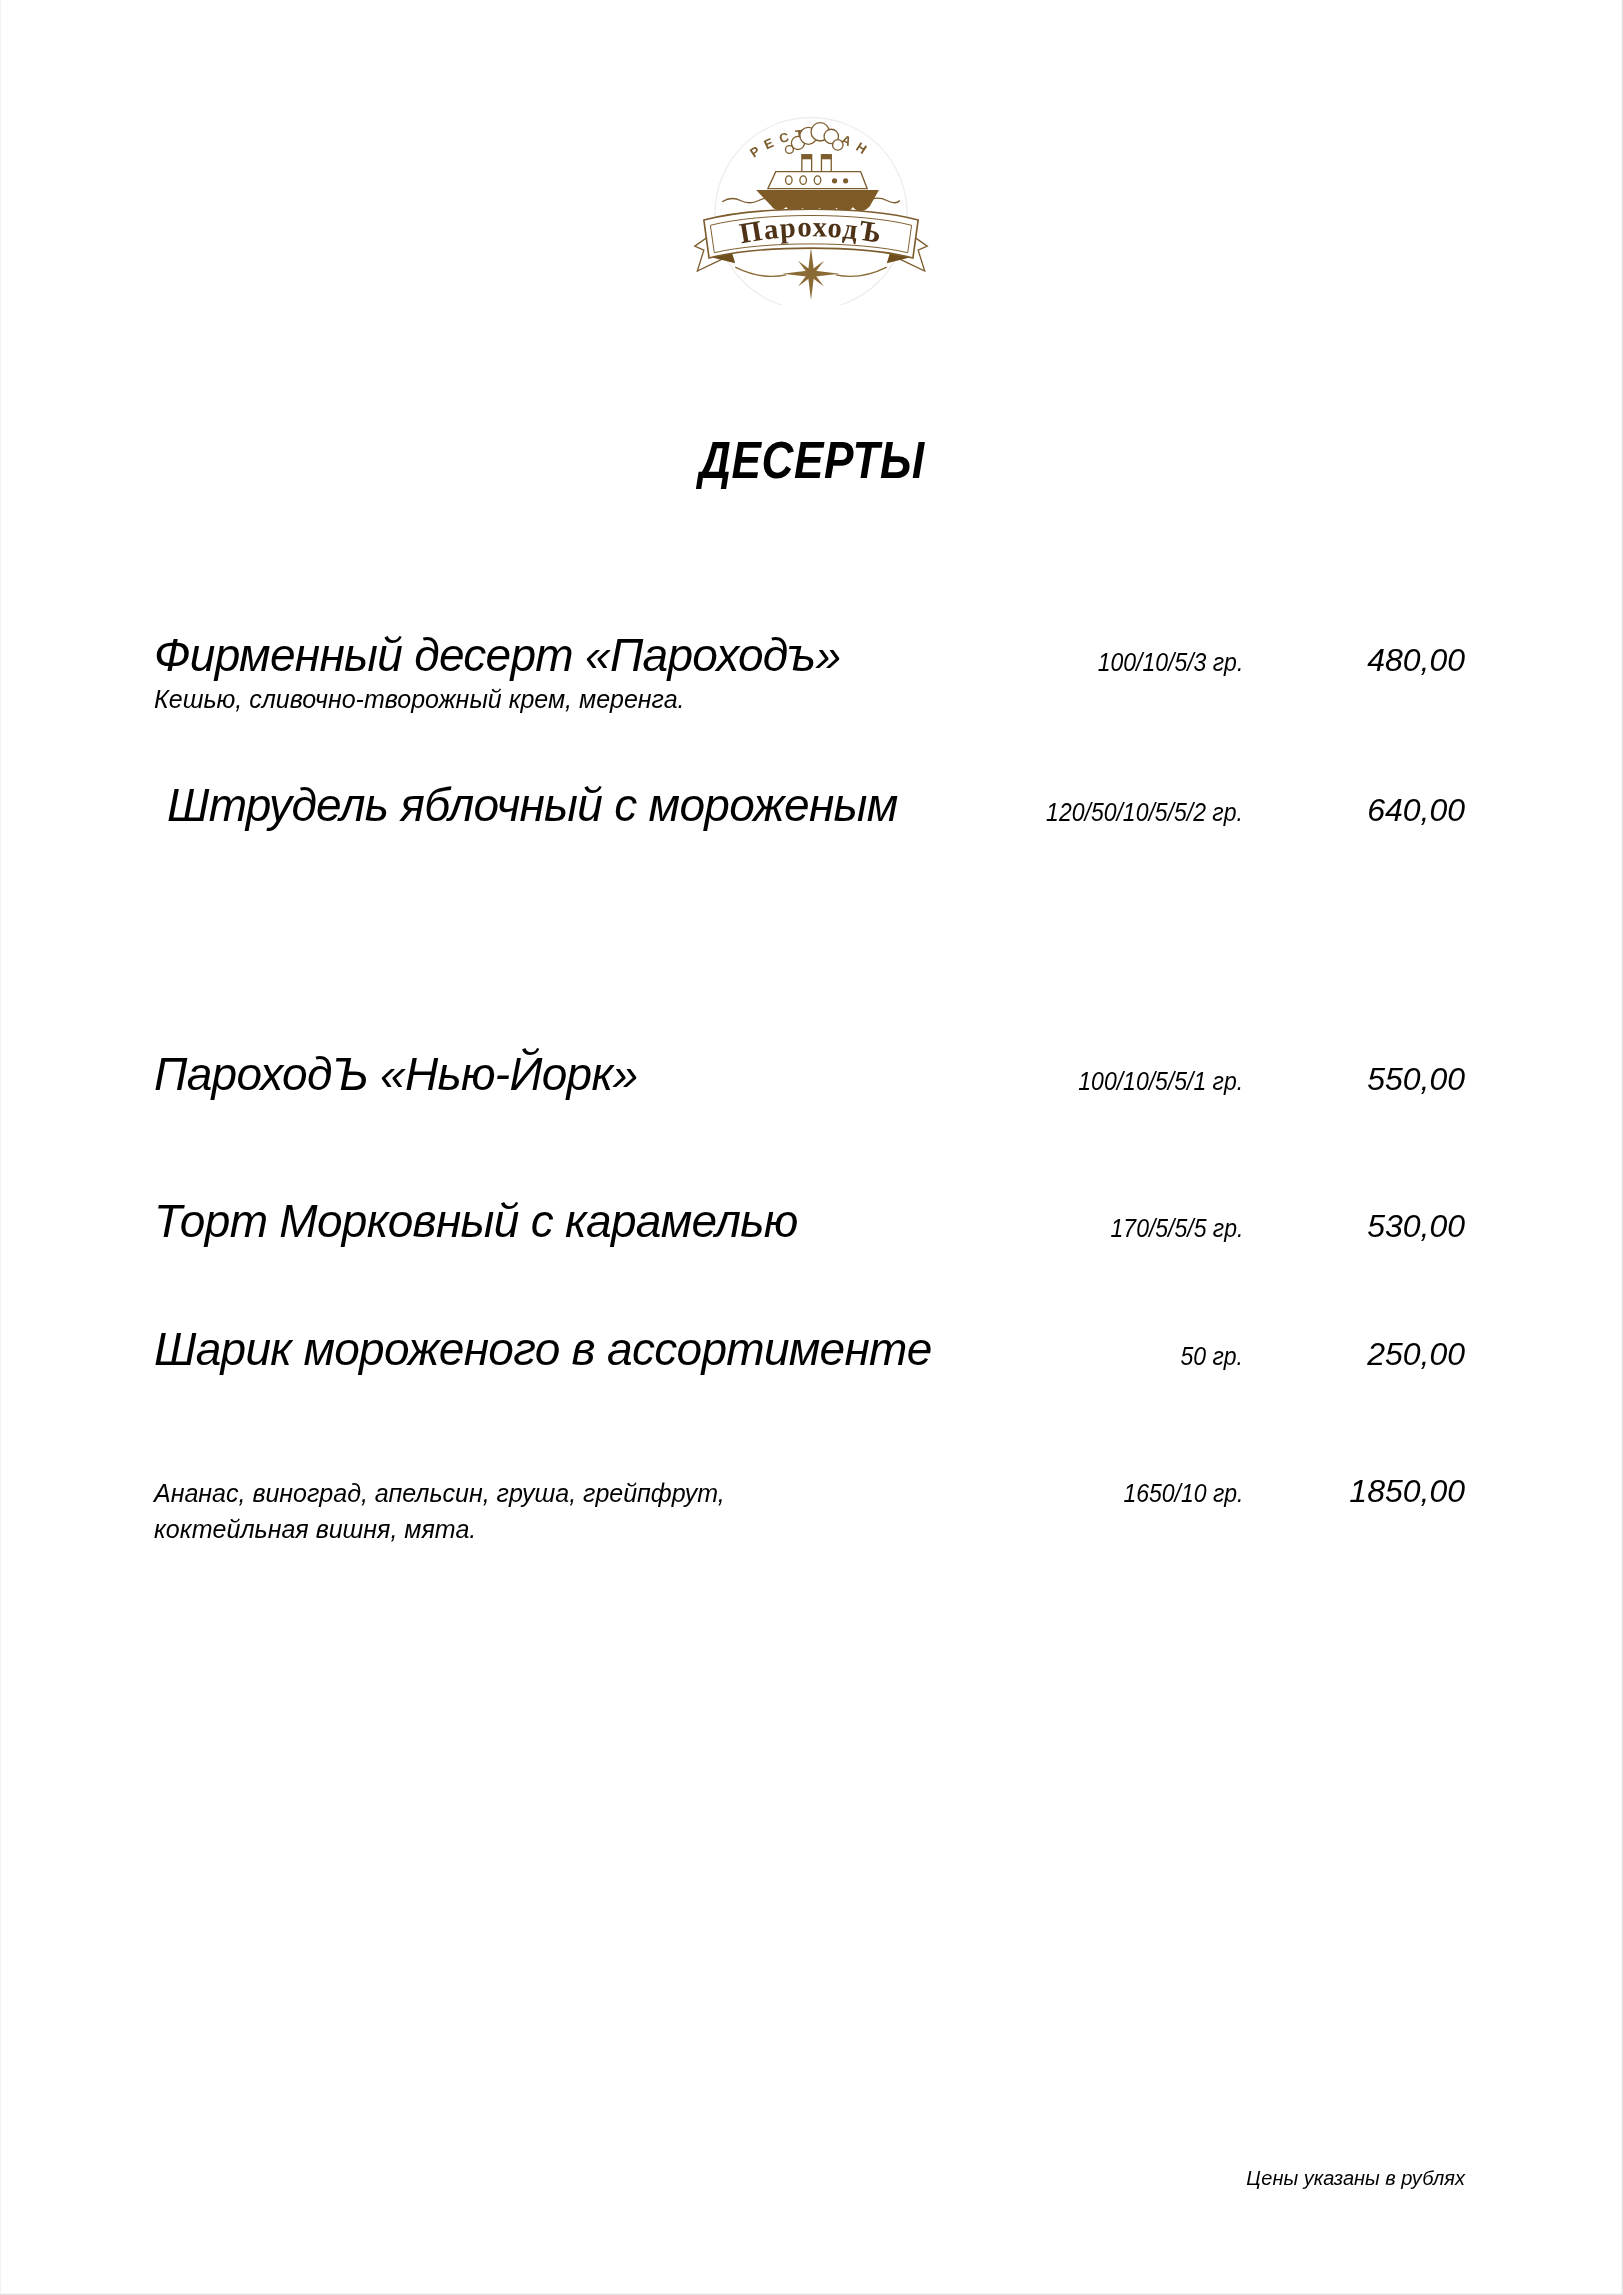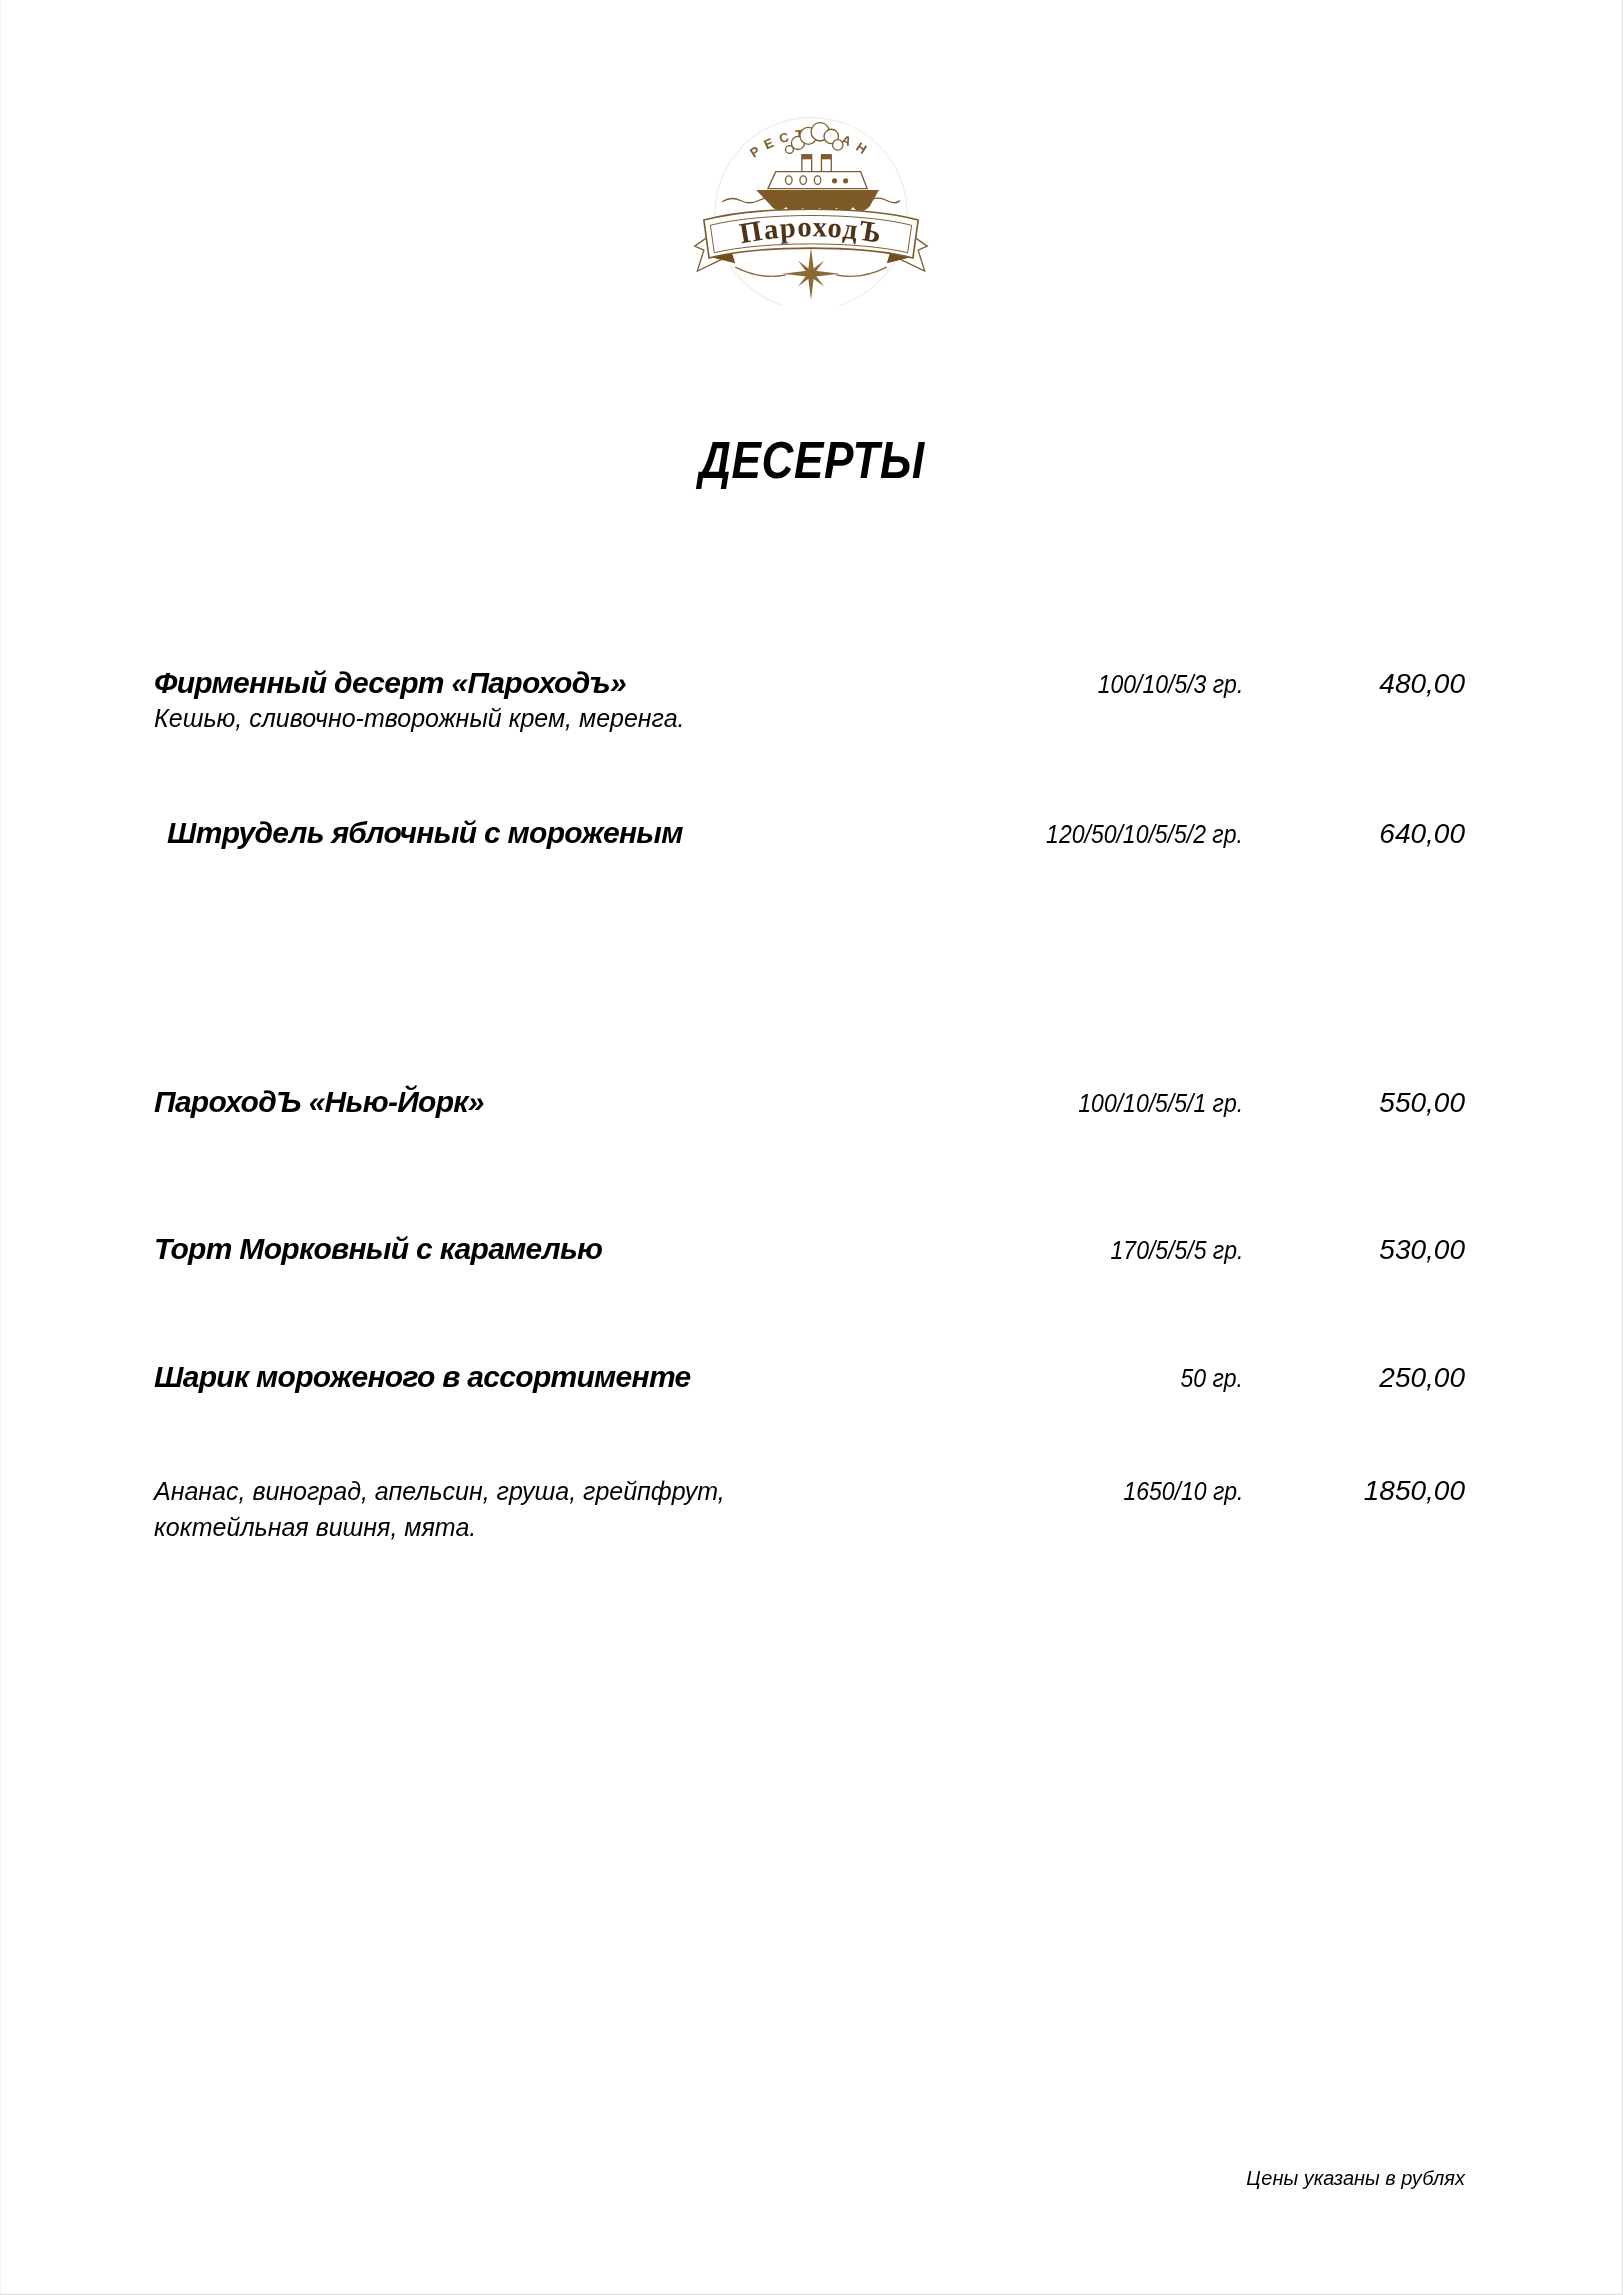--- a/index.html
+++ b/index.html
@@ -23,34 +23,34 @@
   }
   .menu-title .squeeze{display:inline-block;transform:scaleX(0.85);transform-origin:center;}
   
   .item{
     position:absolute;left:154px;right:158px;
     display:flex;align-items:baseline;
   }
   .item-main{flex:1;min-width:0;}
   .item.indent .item-main{padding-left:13px;}
   .item-name{
-    font-size:30px;font-weight:bold;font-style:italic;line-height:1.08;
-    letter-spacing:-0.7px;white-space:nowrap;margin-top:36px;
+    font-size:46px;font-weight:normal;font-style:italic;line-height:1.08;
+    letter-spacing:-0.7px;white-space:nowrap;
   }
   .item-desc{
     font-size:25px;font-style:italic;line-height:1.42;margin-top:1.3px;
     white-space:pre-line;
   }
   .item-weight{
     margin-left:auto;text-align:center;font-size:25px;font-style:italic;white-space:nowrap;
   }
   .item-weight .squeeze{display:inline-block;transform:scaleX(0.92);transform-origin:right center;}
   .item-price{
     width:222px;flex:0 0 222px;text-align:right;
-    font-size:28px;font-style:italic;white-space:nowrap;
+    font-size:32px;font-style:italic;white-space:nowrap;
   }
   
   .footer-note{
     position:absolute;right:158px;top:2166px;
     font-size:20px;font-style:italic;line-height:1.2;text-align:right;
   }
 </style>
 </head>
 <body>
 

